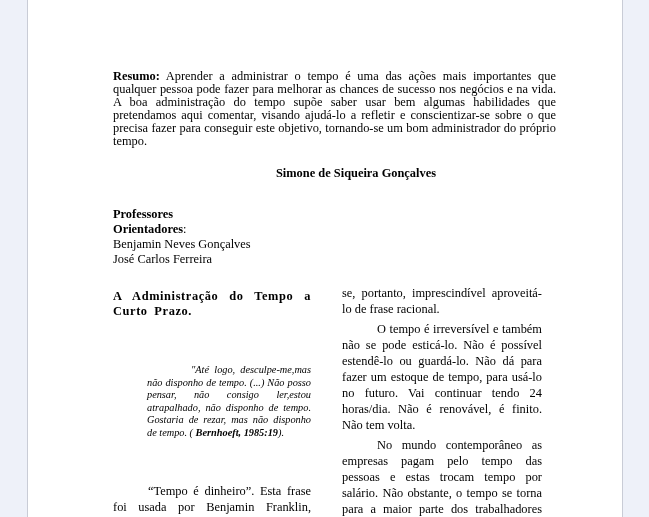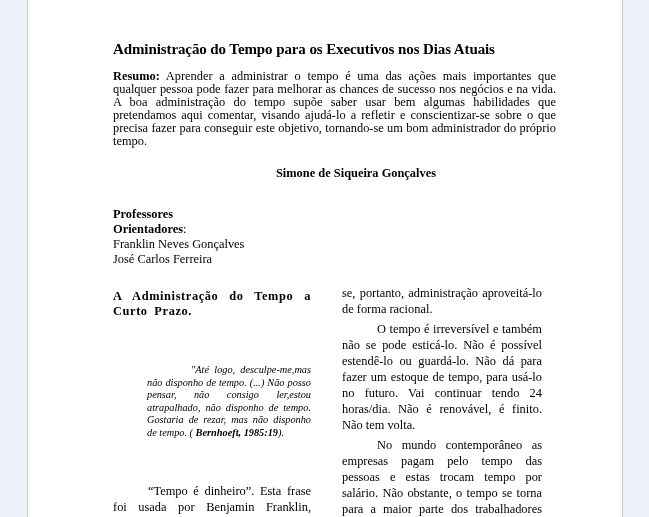--- a/index.html
+++ b/index.html
@@ -75,45 +75,44 @@
     }
     .col-right .body-para { margin-bottom: 0; }
     .col-right .indent { text-indent: 35px; margin-top: 4px; }
   </style>
 </head>
 <body>
 
 <div class="viewer">
   <div class="page">
 
-    <h1 class="title">Administração do Tempo para os Executivos nos Dias Atuais</h1>
 
     <p class="abstract">
       <span class="lbl">Resumo:</span><span> Aprender a administrar o tempo é uma das ações mais importantes que qualquer pessoa pode fazer para melhorar as chances de sucesso nos negócios e na vida. A boa administração do tempo supõe saber usar bem algumas habilidades que pretendamos aqui comentar, visando ajudá-lo a refletir e conscientizar-se sobre o que precisa fazer para conseguir este objetivo, tornando-se um bom administrador do próprio tempo.</span>
     </p>
 
 
     <p class="author">Simone de Siqueira Gonçalves</p>
 
     <div class="advisors">
       <div class="lbl"><span>Professores Orientadores</span><span style="font-weight:normal">:</span></div>
       <div>
-        <div>Franklin Neves Gonçalves</div>
+        <div>Benjamin Neves Gonçalves</div>
         <div>José Carlos Ferreira</div>
       </div>
     </div>
 
     <div class="col-left">
       <h2 class="section-heading">A Administração do Tempo a Curto Prazo.</h2>
       <blockquote class="quote">
         <p class="first"><span>"Até logo, desculpe-me,mas não disponho de tempo. (...) Não posso pensar, não consigo ler,estou atrapalhado, não disponho de tempo. Gostaria de rezar, mas não disponho de tempo. (</span><span class="cite"> Bernhoeft, 1985:19</span><span>).</span></p>
       </blockquote>
       <p class="body-para">“Tempo é dinheiro”. Esta frase foi usada por Benjamin Franklin, tornando possível entender a importância do tempo. Mas tempo também é vida. Sendo assim, o tempo torna-</p>
     </div>
 
     <div class="col-right">
-      <p class="body-para">se, portanto, administração aproveitá-lo de forma racional.</p>
+      <p class="body-para">se, portanto, imprescindível aproveitá-lo de frase racional.</p>
       <p class="body-para indent">O tempo é irreversível e também não se pode esticá-lo. Não é possível estendê-lo ou guardá-lo. Não dá para fazer um estoque de tempo, para usá-lo no futuro. Vai continuar tendo 24 horas/dia. Não é renovável, é finito. Não tem volta.</p>
       <p class="body-para indent">No mundo contemporâneo as empresas pagam pelo tempo das pessoas e estas trocam tempo por salário. Não obstante, o tempo se torna para a maior parte dos trabalhadores desgastante e fatigante, comprometendo as metas e compromissos. Às vezes, resulta em conflito de papéis, Isto é, não separa o tempo pessoal do profissional.</p>
     </div>
 
   </div>
 </div>
 
 </body></html>

